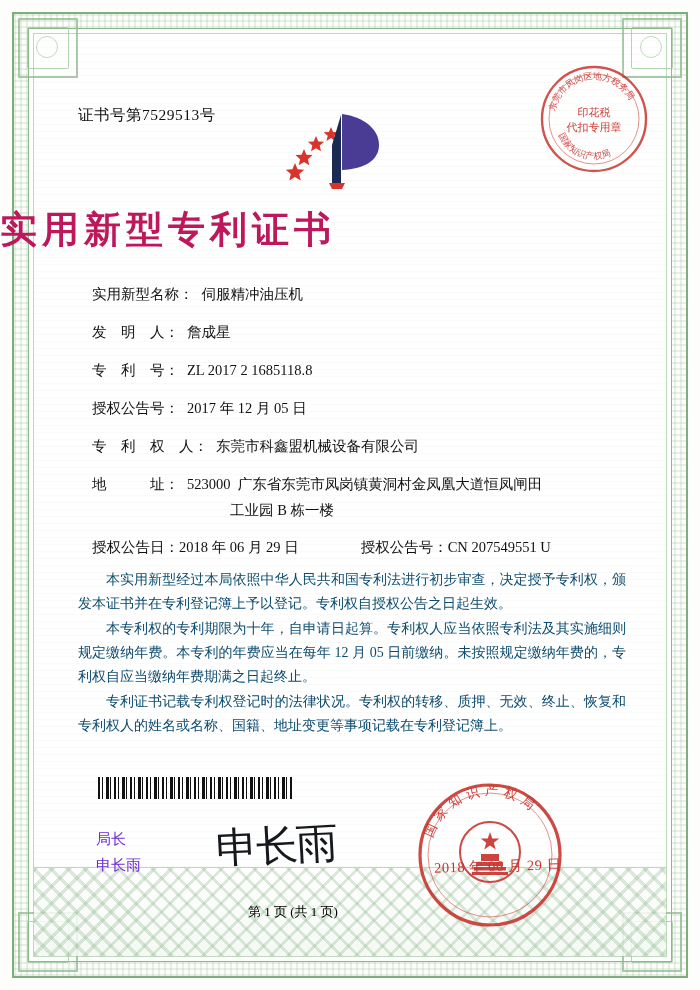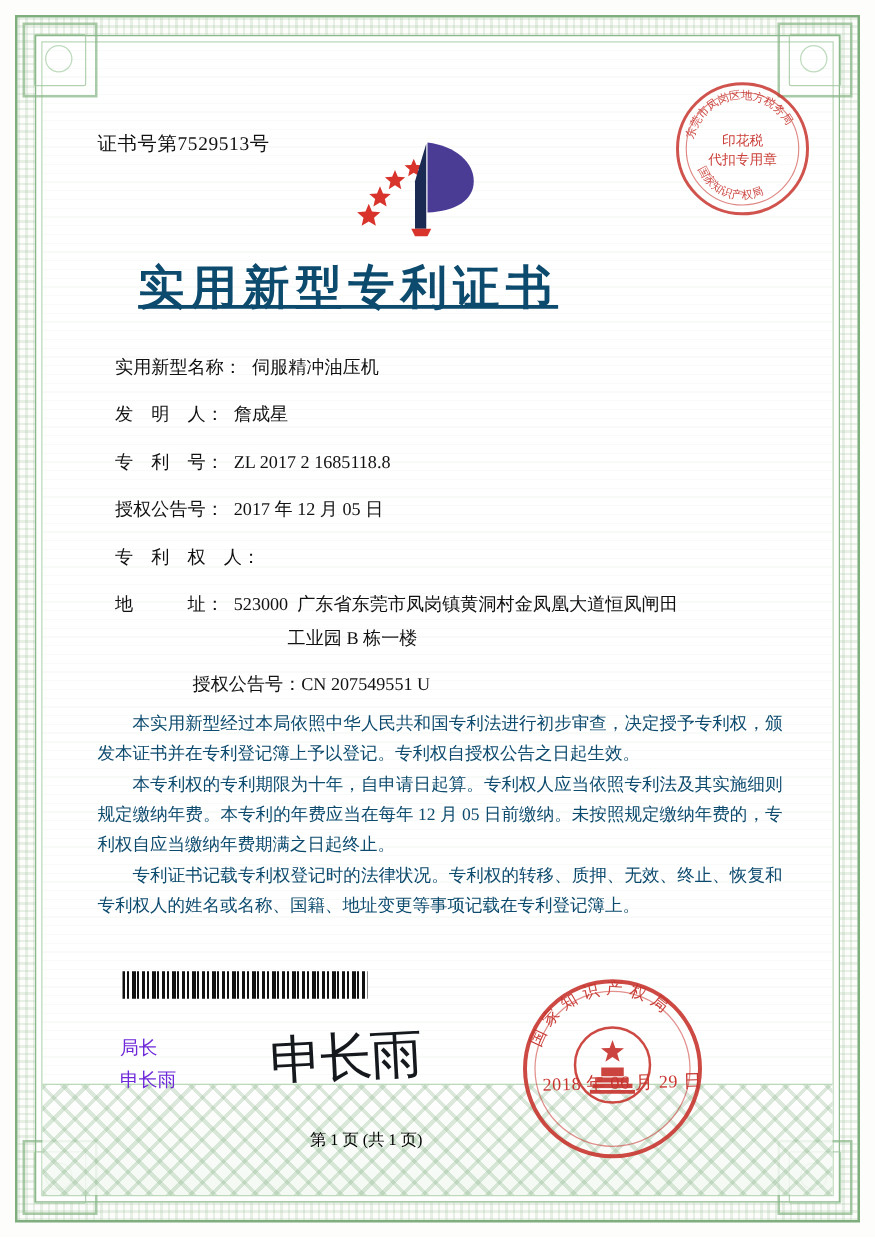--- a/index.html
+++ b/index.html
@@ -120,27 +120,26 @@
   
   .emblem {
     position: absolute;
     left: 285px; top: 105px;
     width: 110px; height: 90px;
   }
 
   .doc-title {
     position: absolute;
     left: 0; right: 0; top: 205px;
-    text-align: center;
+    text-align: left;
     font-size: 37px;
     font-weight: bold;
     letter-spacing: 5px;
-    color: #0c4a6e;
+    color: #be185d;
     font-family: "DejaVu Serif", "Liberation Serif", serif;
-    text-decoration: underline;
   }
 
   
   .fields {
     position: absolute;
     left: 92px; top: 285px;
     width: 520px;
     font-size: 14.5px;
     color: #111;
   }
@@ -303,28 +302,32 @@
       <div class="frow">
         <span class="flabel">专　利　号：</span>
         <span class="fvalue">ZL 2017 2 1685118.8</span>
       </div>
       <div class="frow">
         <span class="flabel">授权公告号：</span>
         <span class="fvalue">2017 年 12 月 05 日</span>
       </div>
       <div class="frow">
         <span class="flabel">专　利　权　人：</span>
+        <span class="fvalue">东莞市科鑫盟机械设备有限公司</span>
       </div>
       <div class="frow">
         <span class="flabel">地　　　址：</span>
         <span class="fvalue">523000  广东省东莞市凤岗镇黄洞村金凤凰大道恒凤闸田</span>
       </div>
       <div class="addr-second">工业园 B 栋一楼</div>
 
       <div class="pubrow">
+        <span class="col1">
+          <span>授权公告日：</span><span>2018 年 06 月 29 日</span>
+        </span>
         <span class="col2">
           <span>授权公告号：</span><span>CN 207549551 U</span>
         </span>
       </div>
     </div>
 
     <div class="paras">
       <p>本实用新型经过本局依照中华人民共和国专利法进行初步审查，决定授予专利权，颁发本证书并在专利登记簿上予以登记。专利权自授权公告之日起生效。</p>
       <p>本专利权的专利期限为十年，自申请日起算。专利权人应当依照专利法及其实施细则规定缴纳年费。本专利的年费应当在每年 12 月 05 日前缴纳。未按照规定缴纳年费的，专利权自应当缴纳年费期满之日起终止。</p>
       <p>专利证书记载专利权登记时的法律状况。专利权的转移、质押、无效、终止、恢复和专利权人的姓名或名称、国籍、地址变更等事项记载在专利登记簿上。</p>

